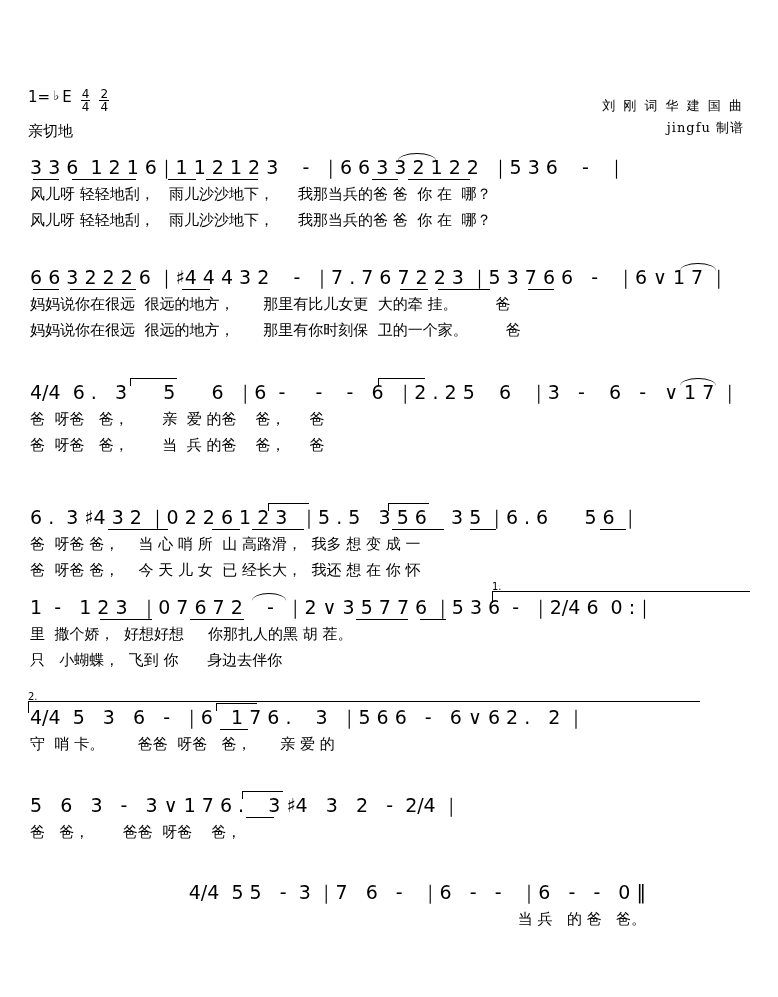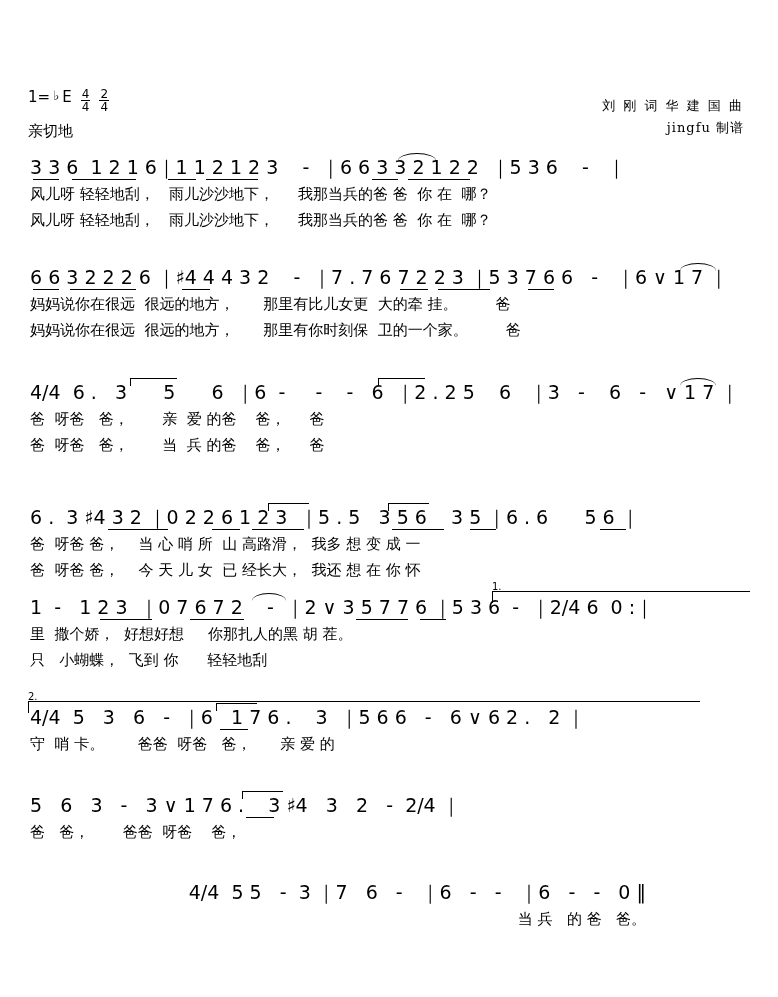--- a/index.html
+++ b/index.html
@@ -145,21 +145,21 @@
     <div class="bracket" style="left:268px;top:-2px;width:40px;"></div>
     <div class="bracket" style="left:388px;top:-2px;width:40px;"></div>
   </div>
 
   <div class="system" style="top:595px;">
     <div class="ending" style="left:492px;top:-14px;">1.</div>
     <div class="hline" style="left:492px;top:-4px;width:258px;"></div>
     <div class="vline" style="left:492px;top:-4px;height:12px;"></div>
     <div class="notes">1  -   1 2 3  ｜0 7 6 7 2    -  ｜2 ∨ 3 5 7 7 6 ｜5 3 6  -  ｜2/4 6  0 :｜</div>
     <div class="lyric">里  撒个娇，  好想好想     你那扎人的黑 胡 茬。</div>
-    <div class="lyric lyric2">只   小蝴蝶，  飞到 你      轻轻地刮</div>
+    <div class="lyric lyric2">只   小蝴蝶，  飞到 你      身边去伴你</div>
     <div class="beam" style="left:100px;top:24px;width:52px;"></div>
     <div class="beam" style="left:190px;top:24px;width:54px;"></div>
     <div class="beam" style="left:356px;top:24px;width:52px;"></div>
     <div class="beam" style="left:420px;top:24px;width:26px;"></div>
     <div class="tie" style="left:252px;top:-2px;width:34px;"></div>
   </div>
 
   <div class="system" style="top:705px;">
     <div class="ending" style="left:28px;top:-14px;">2.</div>
     <div class="hline" style="left:28px;top:-4px;width:672px;"></div>

